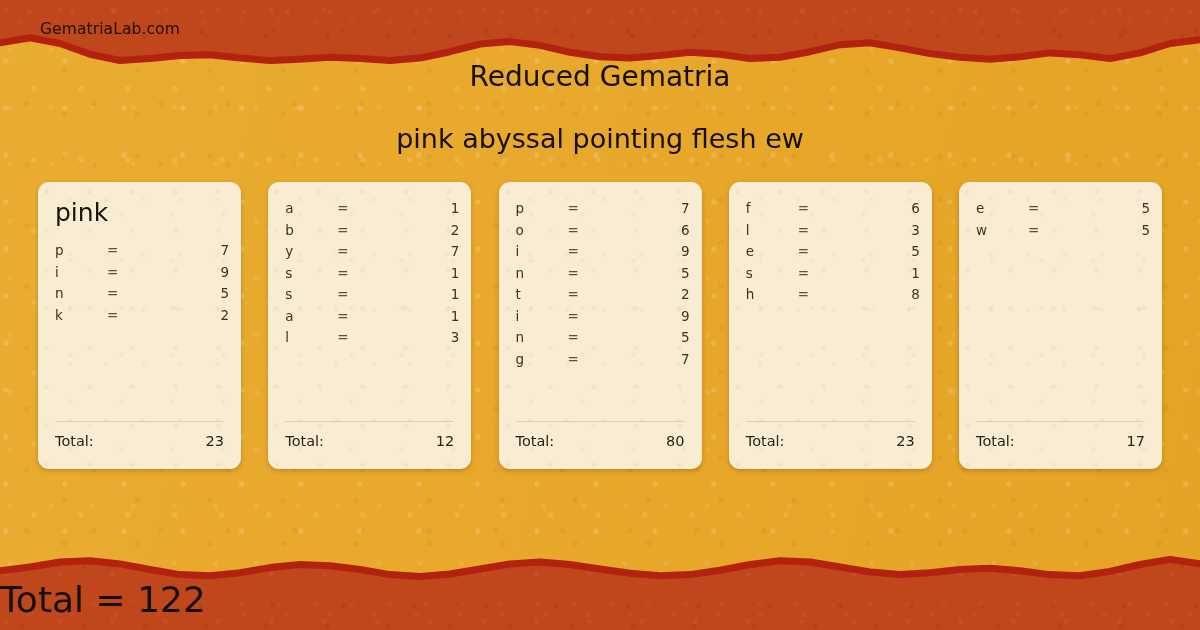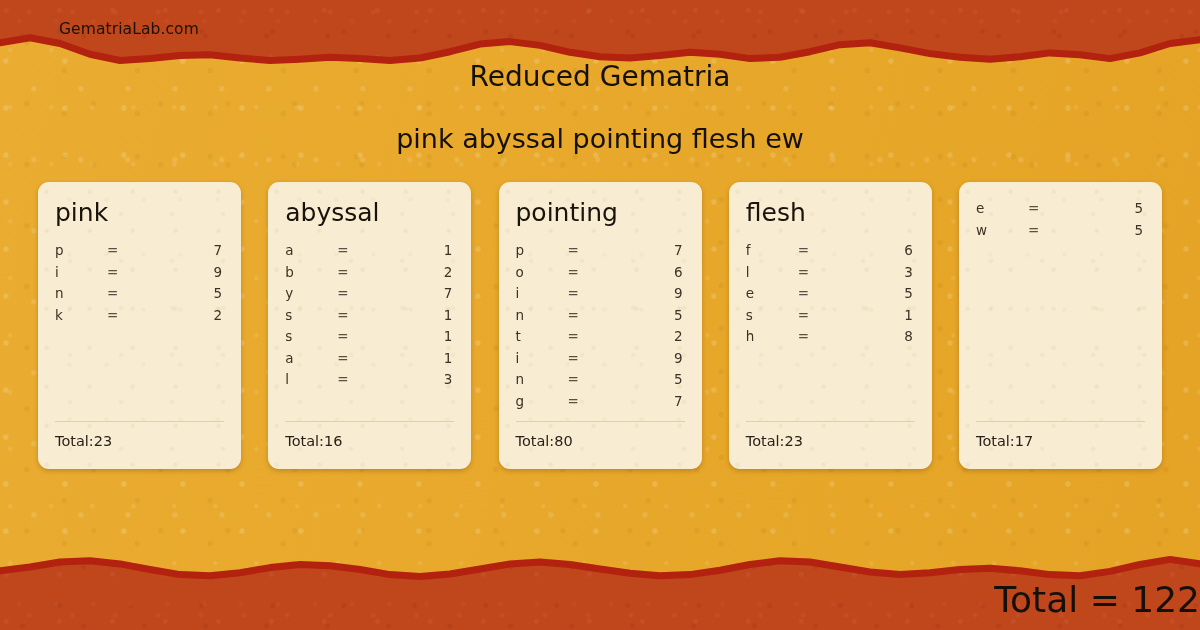--- a/index.html
+++ b/index.html
@@ -82,21 +82,20 @@
 
   
   #logo {
     position: absolute;
     left: 40px;
     top: 20px;
     font-size: 15.5px;
     color: #1d1208;
     letter-spacing: 0.1px;
     white-space: nowrap;
-    margin-left: 19px;
   }
   #page-title {
     position: absolute;
     left: 0;
     top: 60px;
     width: 1200px;
     text-align: center;
     font-size: 28px;
     color: #16100a;
     white-space: nowrap;
@@ -127,21 +126,21 @@
     width: 203px;
     height: 287px;
     border-radius: 11px;
     background-color: #f8edd2;
     background-image:
       radial-gradient(circle at 20% 25%, rgba(190,165,115,0.13) 0 1.5px, transparent 3px),
       radial-gradient(circle at 63% 68%, rgba(190,165,115,0.11) 0 1.5px, transparent 3px),
       radial-gradient(circle at 85% 32%, rgba(210,185,135,0.12) 0 1.5px, transparent 3px);
     background-size: 43px 39px, 51px 47px, 37px 55px;
     box-shadow: 0 2px 5px rgba(90,50,10,0.28);
-    padding: 18px 19px 0 17px;
+    padding: 18px 12px 0 17px;
   }
   .card-title {
     font-size: 25px;
     color: #1a130b;
     line-height: 1.05;
     margin-bottom: 16px;
     white-space: nowrap;
   }
   .letter-rows {
     font-size: 13.5px;
@@ -162,32 +161,32 @@
     right: 17px;
     bottom: 20px;
   }
   .divider {
     height: 1px;
     background: #ddd0ae;
     margin-bottom: 11px;
   }
   .total-row {
     display: flex;
-    justify-content: flex-start;
+    justify-content: space-between;
     font-size: 14.5px;
     color: #2a2219;
   }
 
   
   #grand-total {
     position: absolute;
     left: 0;
     bottom: 10px;
     width: 1200px;
-    text-align: right;
+    text-align: left;
     font-size: 36px;
     color: #16100a;
     white-space: nowrap;
   }
 </style>
 </head>
 <body>
 
 <div id="stage">
 
@@ -243,21 +242,20 @@
         </div>
         <div class="card-footer">
           <div class="divider"></div>
           <div class="total-row">
             <span>Total:</span>
             <span>23</span>
           </div>
         </div>
       </div>
       <div class="card">
-        <div class="card-title">abyssal</div>
         <div class="letter-rows">
           <div class="letter-row">
             <span class="lr-letter">a</span>
             <span class="lr-eq">=</span>
             <span class="lr-val">1</span>
           </div>
           <div class="letter-row">
             <span class="lr-letter">b</span>
             <span class="lr-eq">=</span>
             <span class="lr-val">2</span>
@@ -285,26 +283,25 @@
           <div class="letter-row">
             <span class="lr-letter">l</span>
             <span class="lr-eq">=</span>
             <span class="lr-val">3</span>
           </div>
         </div>
         <div class="card-footer">
           <div class="divider"></div>
           <div class="total-row">
             <span>Total:</span>
-            <span>16</span>
+            <span>12</span>
           </div>
         </div>
       </div>
       <div class="card">
-        <div class="card-title">pointing</div>
         <div class="letter-rows">
           <div class="letter-row">
             <span class="lr-letter">p</span>
             <span class="lr-eq">=</span>
             <span class="lr-val">7</span>
           </div>
           <div class="letter-row">
             <span class="lr-letter">o</span>
             <span class="lr-eq">=</span>
             <span class="lr-val">6</span>
@@ -342,21 +339,20 @@
         </div>
         <div class="card-footer">
           <div class="divider"></div>
           <div class="total-row">
             <span>Total:</span>
             <span>80</span>
           </div>
         </div>
       </div>
       <div class="card">
-        <div class="card-title">flesh</div>
         <div class="letter-rows">
           <div class="letter-row">
             <span class="lr-letter">f</span>
             <span class="lr-eq">=</span>
             <span class="lr-val">6</span>
           </div>
           <div class="letter-row">
             <span class="lr-letter">l</span>
             <span class="lr-eq">=</span>
             <span class="lr-val">3</span>

